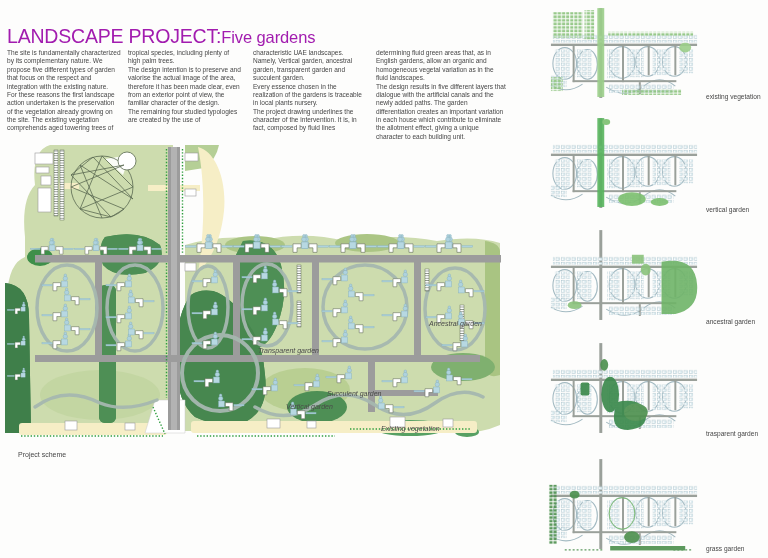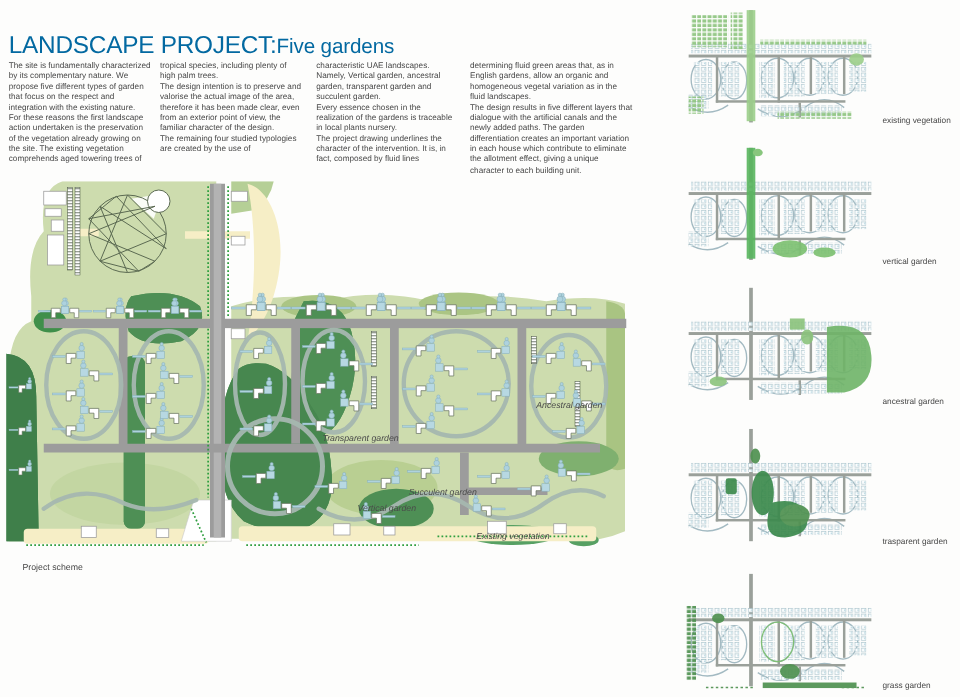--- a/index.html
+++ b/index.html
@@ -1,19 +1,19 @@
 <!DOCTYPE html>
 <html><head>
 <meta charset="utf-8">
 <style>
   html,body{margin:0;padding:0;background:#fff;}
   #page{position:relative;width:768px;height:558px;background:#fdfdfc;overflow:hidden;
         font-family:"Liberation Sans","DejaVu Sans",sans-serif;color:#444;}
   
-  #title{position:absolute;left:7px;top:25px;white-space:nowrap;color:#0369a1;}
+  #title{position:absolute;left:7px;top:25px;white-space:nowrap;color:#a21caf;}
   #title .main{font-size:19.5px;letter-spacing:-0.2px;}
   #title .sub{font-size:16.5px;letter-spacing:-0.1px;}
   
   .col{position:absolute;top:49px;font-size:6.55px;line-height:1.28;white-space:pre-line;
        color:#474747;letter-spacing:0;}
   #col0{left:7px;width:114px;}
   #col1{left:128px;width:114px;}
   #col2{left:253px;width:114px;}
   #col3{left:376px;width:130px;}
   

